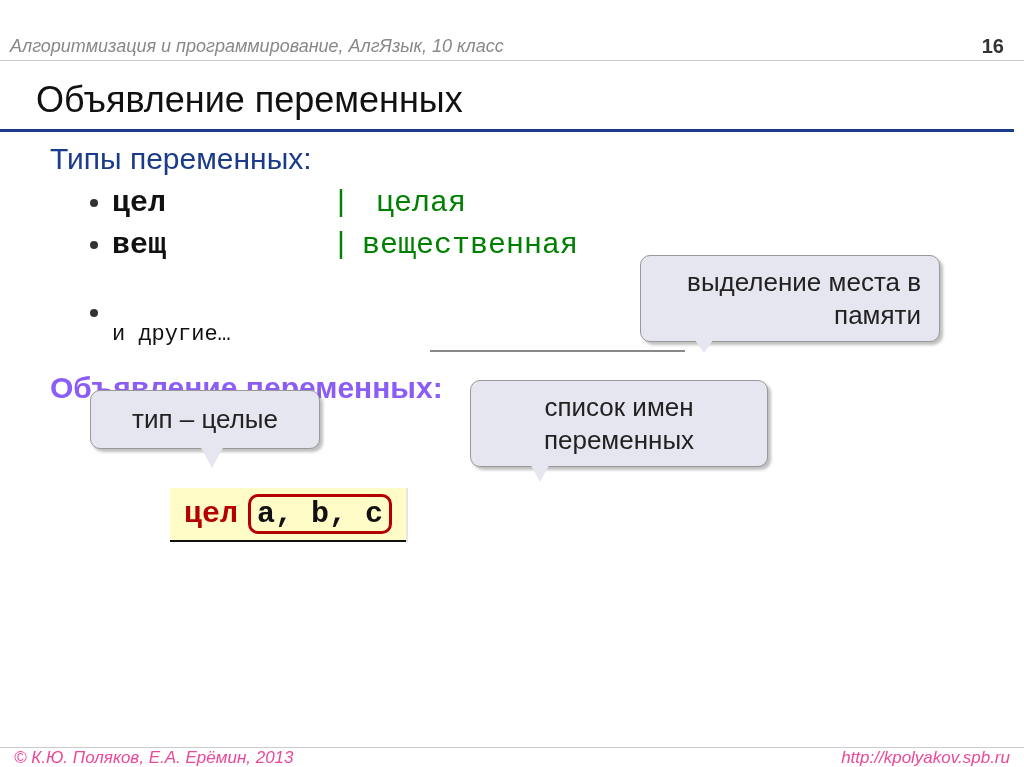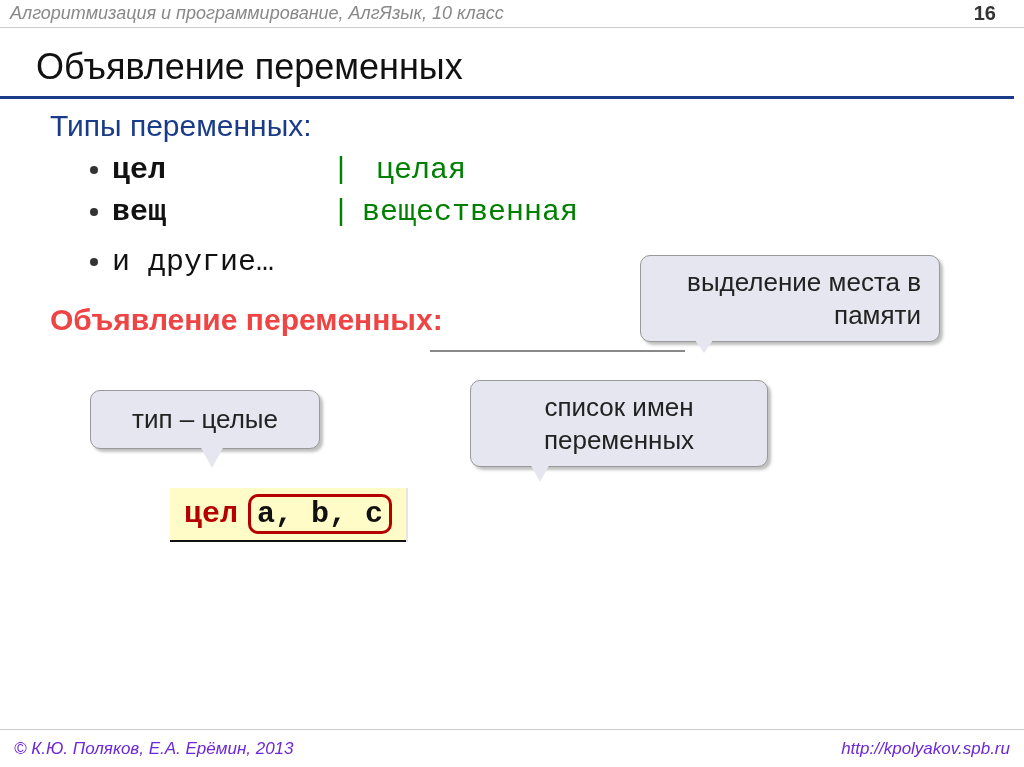--- a/index.html
+++ b/index.html
@@ -11,22 +11,23 @@
     height: 767px;
     position: relative;
     overflow: hidden;
   }
   .header {
     height: 28px;
     background: #fff;
     display: flex;
     align-items: center;
     justify-content: space-between;
-    padding: 0 28px 0 10px;
+    padding: 0 20px 0 10px;
     border-bottom: 1px solid #ccc;
+    margin-top: 33px;
   }
   .header-title {
     color: #888;
     font-style: italic;
     font-size: 18px;
   }
   .header-page {
     color: #333;
     font-weight: bold;
     font-size: 20px;
@@ -67,22 +68,23 @@
   }
   .code-black {
     font-family: "Courier New", monospace;
     font-weight: bold;
     font-size: 30px;
     color: #111;
     width: 220px;
   }
   .code-black-normal {
     font-family: "Courier New", monospace;
-    font-size: 30px;
-    color: #111;
+    font-size: 22px;
+    color: #111;
+    margin-top: 44px;
   }
   .code-green {
     font-family: "Courier New", monospace;
     font-size: 30px;
     color: #008000;
   }
   .callout {
     position: absolute;
     background: #e6e6f0;
     border: 1px solid #999;
@@ -142,21 +144,21 @@
     top: 460px;
     left: 528px;
     width: 0; height: 0;
     border-left: 12px solid transparent;
     border-right: 12px solid transparent;
     border-top: 22px solid #e6e6f0;
   }
   .section2 {
     margin-top: 20px;
     font-weight: bold;
-    color: #ef4444;
+    color: #8b5cf6;
     font-size: 30px;
   }
   .code-box {
     position: absolute;
     top: 488px;
     left: 170px;
     background: #fffcc8;
     border: 2px solid #111;
     border-left: none;
     border-top: none;
@@ -177,27 +179,27 @@
     border: 3px solid #b40000;
     border-radius: 10px;
     padding: 0 6px;
     color: #111;
   }
   .footer {
     position: absolute;
     bottom: 0;
     left: 0;
     width: 100%;
-    height: 38px;
+    height: 20px;
     display: flex;
     align-items: center;
     justify-content: space-between;
     padding: 0 14px;
     border-top: 1px solid #ccc;
-    color: #6d28d9;
+    color: #ec4899;
     font-style: italic;
     font-size: 17px;
   }
 </style>
 </head>
 <body>
 
 <div class="header">
   <span class="header-title">Алгоритмизация и программирование, АлгЯзык, 10 класс</span>
   <span class="header-page">16</span>

